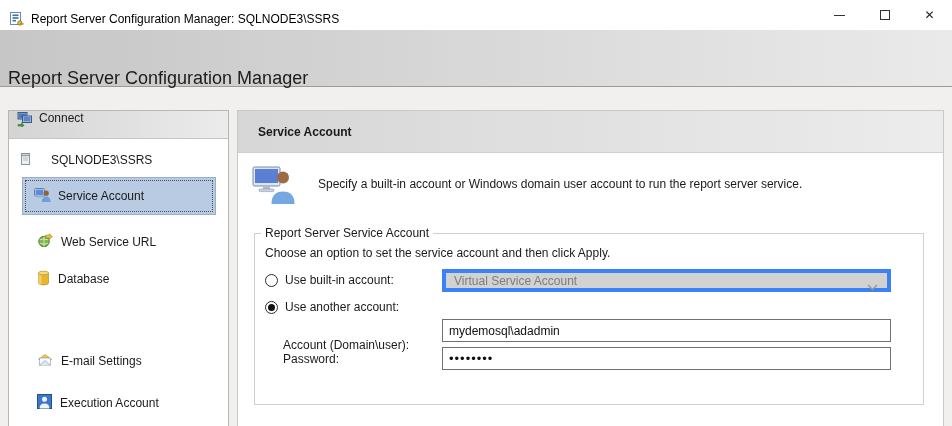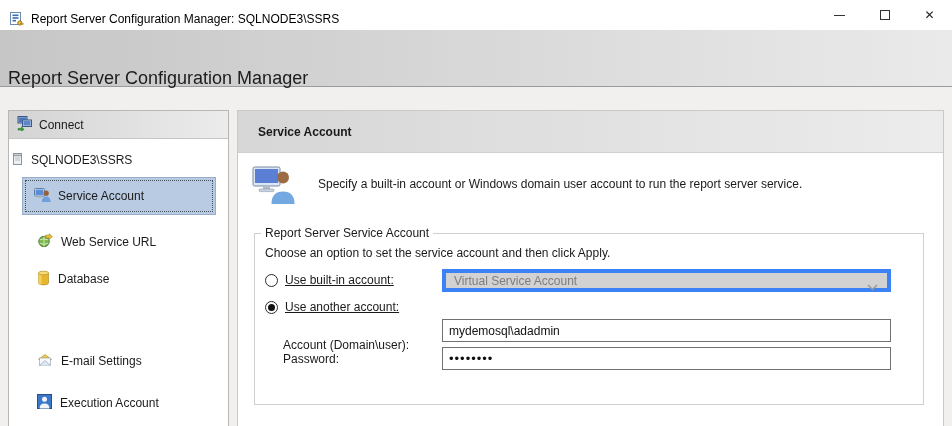--- a/index.html
+++ b/index.html
@@ -16,41 +16,41 @@
   .max-glyph { display:block; width:10px; height:10px; border:1px solid #333; background:transparent; }
 
   
   .band { position:absolute; top:30px; left:0; width:952px; height:57px;
           background:linear-gradient(to right,#c6c6c6,#eaeaea); border-bottom:1px solid #9b9b9b; }
   .band .page-title { position:absolute; left:8px; top:38px; font-size:18px; color:#1c1c1c; }
 
   
   .sidebar { position:absolute; left:8px; top:110px; width:221px; height:330px; background:#fff; border:1px solid #b7b7b7; }
   .sidebar-header { height:28px; background:linear-gradient(to right,#d4d4d4,#ececec); border-bottom:1px solid #c5c5c5;
-                    display:flex; align-items:center; padding-left:8px; gap:6px; }
-  .server-row { position:absolute; top:36px; left:3px; height:26px; display:flex; align-items:center; gap:8px; }
+                    display:flex; align-items:flex-start; padding-left:8px; gap:6px; }
+  .server-row { position:absolute; top:36px; left:11px; height:26px; display:flex; align-items:center; gap:20px; }
   .sel-item { position:absolute; top:66px; left:13px; width:194px; height:38px; background:#b8cbe2; border:1px solid #98aec8;
               outline:1px dotted #45505e; outline-offset:-4px; display:flex; align-items:center; padding-left:11px; gap:7px; }
   .nav-item { position:absolute; left:28px; height:26px; display:flex; align-items:center; gap:8px; cursor:default; }
   .nav-wsu { top:118px; } .nav-db { top:155px; } .nav-wpu { top:196px; } .nav-em { top:237px; } .nav-ea { top:279px; }
 
   
   .main { position:absolute; left:237px; top:110px; width:707px; height:330px; background:#fff; border:1px solid #c9c9c9; }
   .main-header { height:42px; background:linear-gradient(to right,#d6d6d6,#ececec); border-bottom:1px solid #cfcfcf;
                  display:flex; align-items:center; padding-left:20px; font-weight:bold; }
   .desc-icon { position:absolute; top:53px; left:14px; }
   .desc-text { position:absolute; top:66px; left:80px; width:600px; line-height:15px; }
 
   .groupbox { position:absolute; left:16px; top:122px; width:670px; height:172px; border:1px solid #d0d0d0; }
   .groupbox .legend { position:absolute; top:-8px; left:6px; background:#fff; padding:0 4px; }
   .instruction { position:absolute; top:12px; left:10px; }
 
   .radio { width:13px; height:13px; border:1px solid #2b2b2b; border-radius:50%; background:#fff; position:relative; display:inline-block; flex:none; }
   .radio.checked::after { content:""; position:absolute; left:2px; top:2px; width:7px; height:7px; background:#111; border-radius:50%; }
-  .radio-row { position:absolute; left:10px; height:16px; display:flex; align-items:center; gap:7px;text-decoration:underline; }
+  .radio-row { position:absolute; left:10px; height:16px; display:flex; align-items:center; gap:7px; }
   .row-builtin { top:38px; } .row-another { top:65px; }
 
   .dropdown { position:absolute; left:187px; top:35px; width:449px; height:23px; background:#d2d2d2; border:4px solid #3b82f6;
               display:flex; align-items:center; padding:0 8px; color:#7d7d7d; }
   .dropdown .chev { position:absolute; right:9px; top:7px; }
 
   .field-label { position:absolute; left:28px; }
   .lbl-account { top:104px;text-align:center; } .lbl-password { top:118px; }
   .txt-input { position:absolute; left:187px; width:449px; height:23px; border:1px solid #707070; background:#fff;
                font-family:Liberation Sans, sans-serif; font-size:12px; color:#111; padding:0 6px; }

